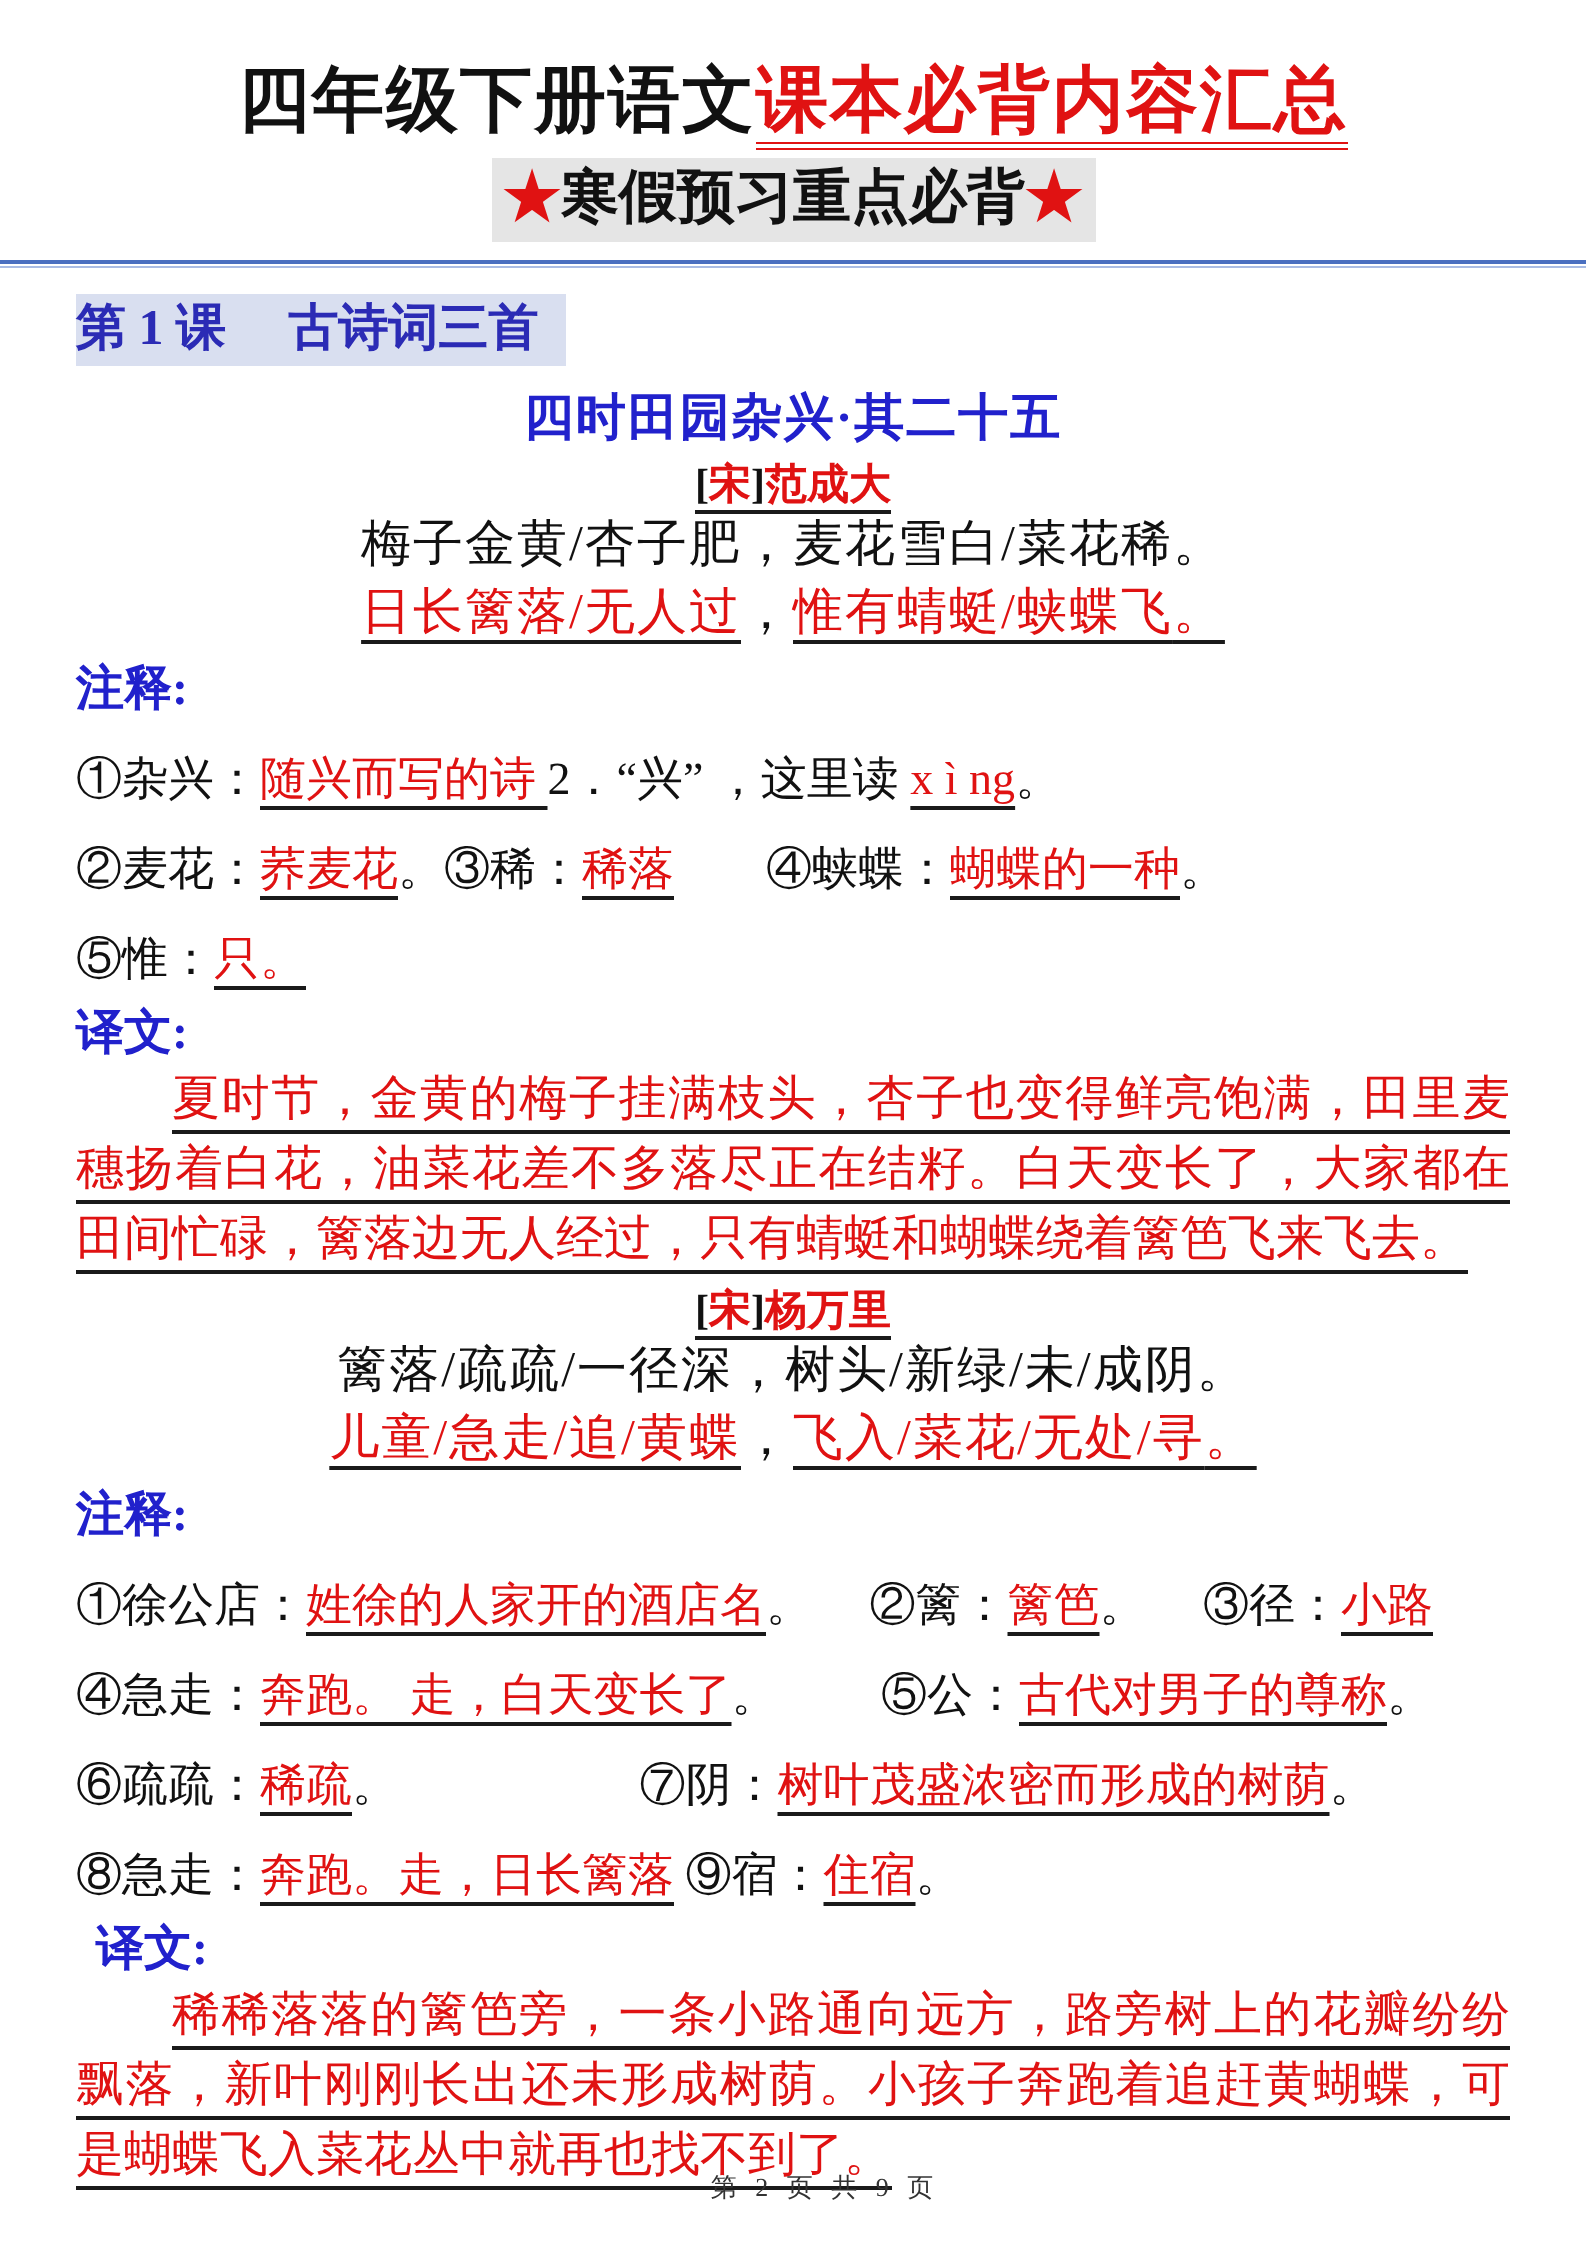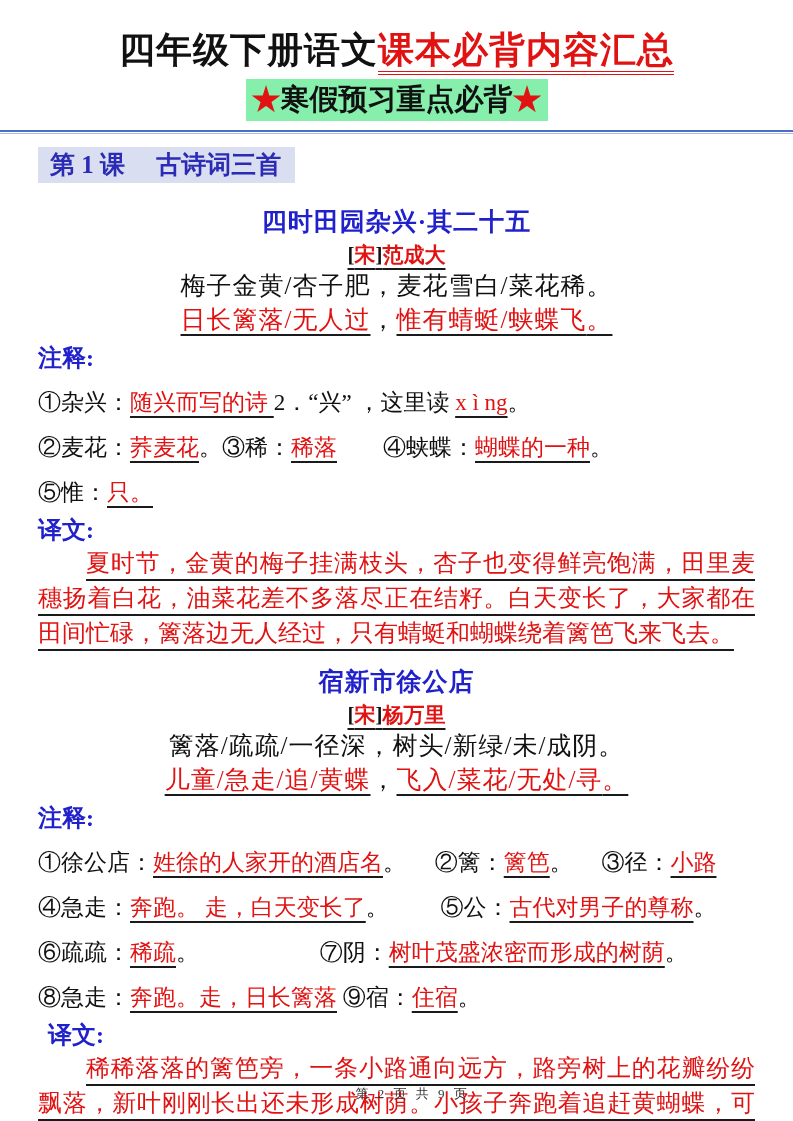--- a/index.html
+++ b/index.html
@@ -34,21 +34,21 @@
   }
   .main-title .t-red{
     color:var(--red);
     border-bottom:4px double var(--red);
     padding-bottom:1px;
   }
   .badge{
     display:inline-block;
     margin-top:5px;
     padding:1px 6px 3px 6px;
-    background:#86efac;
+    background:#e5e5e5;
     font-size:29px;
     font-weight:bold;
     line-height:38px;
     white-space:nowrap;
   }
   .badge .star{color:#e01212;}
   .divider{
     width:793px;
     margin:9px 0 0 -38px;
     height:4px;
@@ -57,27 +57,27 @@
   }
   
   .lesson-heading{
     display:inline-block;
     margin-top:13px;
     background:#d9dff0;
     color:#2b2bb5;
     font-size:25px;
     font-weight:bold;
     line-height:33px;
-    padding:1px 14px 2px 12px;
+    padding:1px 14px 2px 0;
     white-space:pre;
   }
   
   .center{text-align:center;}
   .poem-title{
-    margin-top:22px;
+    margin-top:9px;
     font-size:25px;
     font-weight:bold;
     color:var(--blue);
     letter-spacing:1px;
   }
   .poem-author{
     margin-top:3px;
     font-size:21px;
     font-weight:bold;
     line-height:28px;
@@ -172,21 +172,20 @@
     <div class="section-label">注释:</div>
     <div class="note-line"><span class="seg">①杂兴：</span><span class="seg red u">随兴而写的诗 </span><span class="seg">2．“兴” ，这里读 </span><span class="seg red u">x ì ng</span><span class="seg">。</span></div>
     <div class="note-line"><span class="seg">②麦花：</span><span class="seg red u">荞麦花</span><span class="seg">。③稀：</span><span class="seg red u">稀落</span><span class="seg">　　④蛱蝶：</span><span class="seg red u">蝴蝶的一种</span><span class="seg">。</span></div>
     <div class="note-line"><span class="seg">⑤惟：</span><span class="seg red u">只。</span></div>
 
     <div class="section-label">译文:</div>
     <div class="translation">夏时节，金黄的梅子挂满枝头，杏子也变得鲜亮饱满，田里麦穗扬着白花，油菜花差不多落尽正在结籽。白天变长了，大家都在田间忙碌，篱落边无人经过，只有蜻蜓和蝴蝶绕着篱笆飞来飞去。</div>
   </div>
 
   <div>
-    <div class="poem-title center" style="margin-top:14px;">宿新市徐公店</div>
     <div class="poem-author center"><span class="seg u">[</span><span class="seg red u">宋</span><span class="seg u">]</span><span class="seg red u">杨万里</span></div>
     <div class="verse center">篱落/疏疏/一径深，树头/新绿/未/成阴。</div>
     <div class="verse center"><span class="seg red u">儿童/急走/追/黄蝶</span><span class="seg">，</span><span class="seg red u">飞入/菜花/无处/寻</span><span class="seg red u">。</span></div>
 
     <div class="section-label">注释:</div>
     <div class="note-line"><span class="seg">①徐公店：</span><span class="seg red u">姓徐的人家开的酒店名</span><span class="seg">。　 ②篱：</span><span class="seg red u">篱笆</span><span class="seg">。　 ③径：</span><span class="seg red u">小路</span></div>
     <div class="note-line"><span class="seg">④急走：</span><span class="seg red u">奔跑。 走，白天变长了</span><span class="seg">。　　 ⑤公：</span><span class="seg red u">古代对男子的尊称</span><span class="seg">。</span></div>
     <div class="note-line"><span class="seg">⑥疏疏：</span><span class="seg red u">稀疏</span><span class="seg">。　　　　　 ⑦阴：</span><span class="seg red u">树叶茂盛浓密而形成的树荫</span><span class="seg">。</span></div>
     <div class="note-line"><span class="seg">⑧急走：</span><span class="seg red u">奔跑。走，日长篱落</span><span class="seg"> ⑨宿：</span><span class="seg red u">住宿</span><span class="seg">。</span></div>
 

